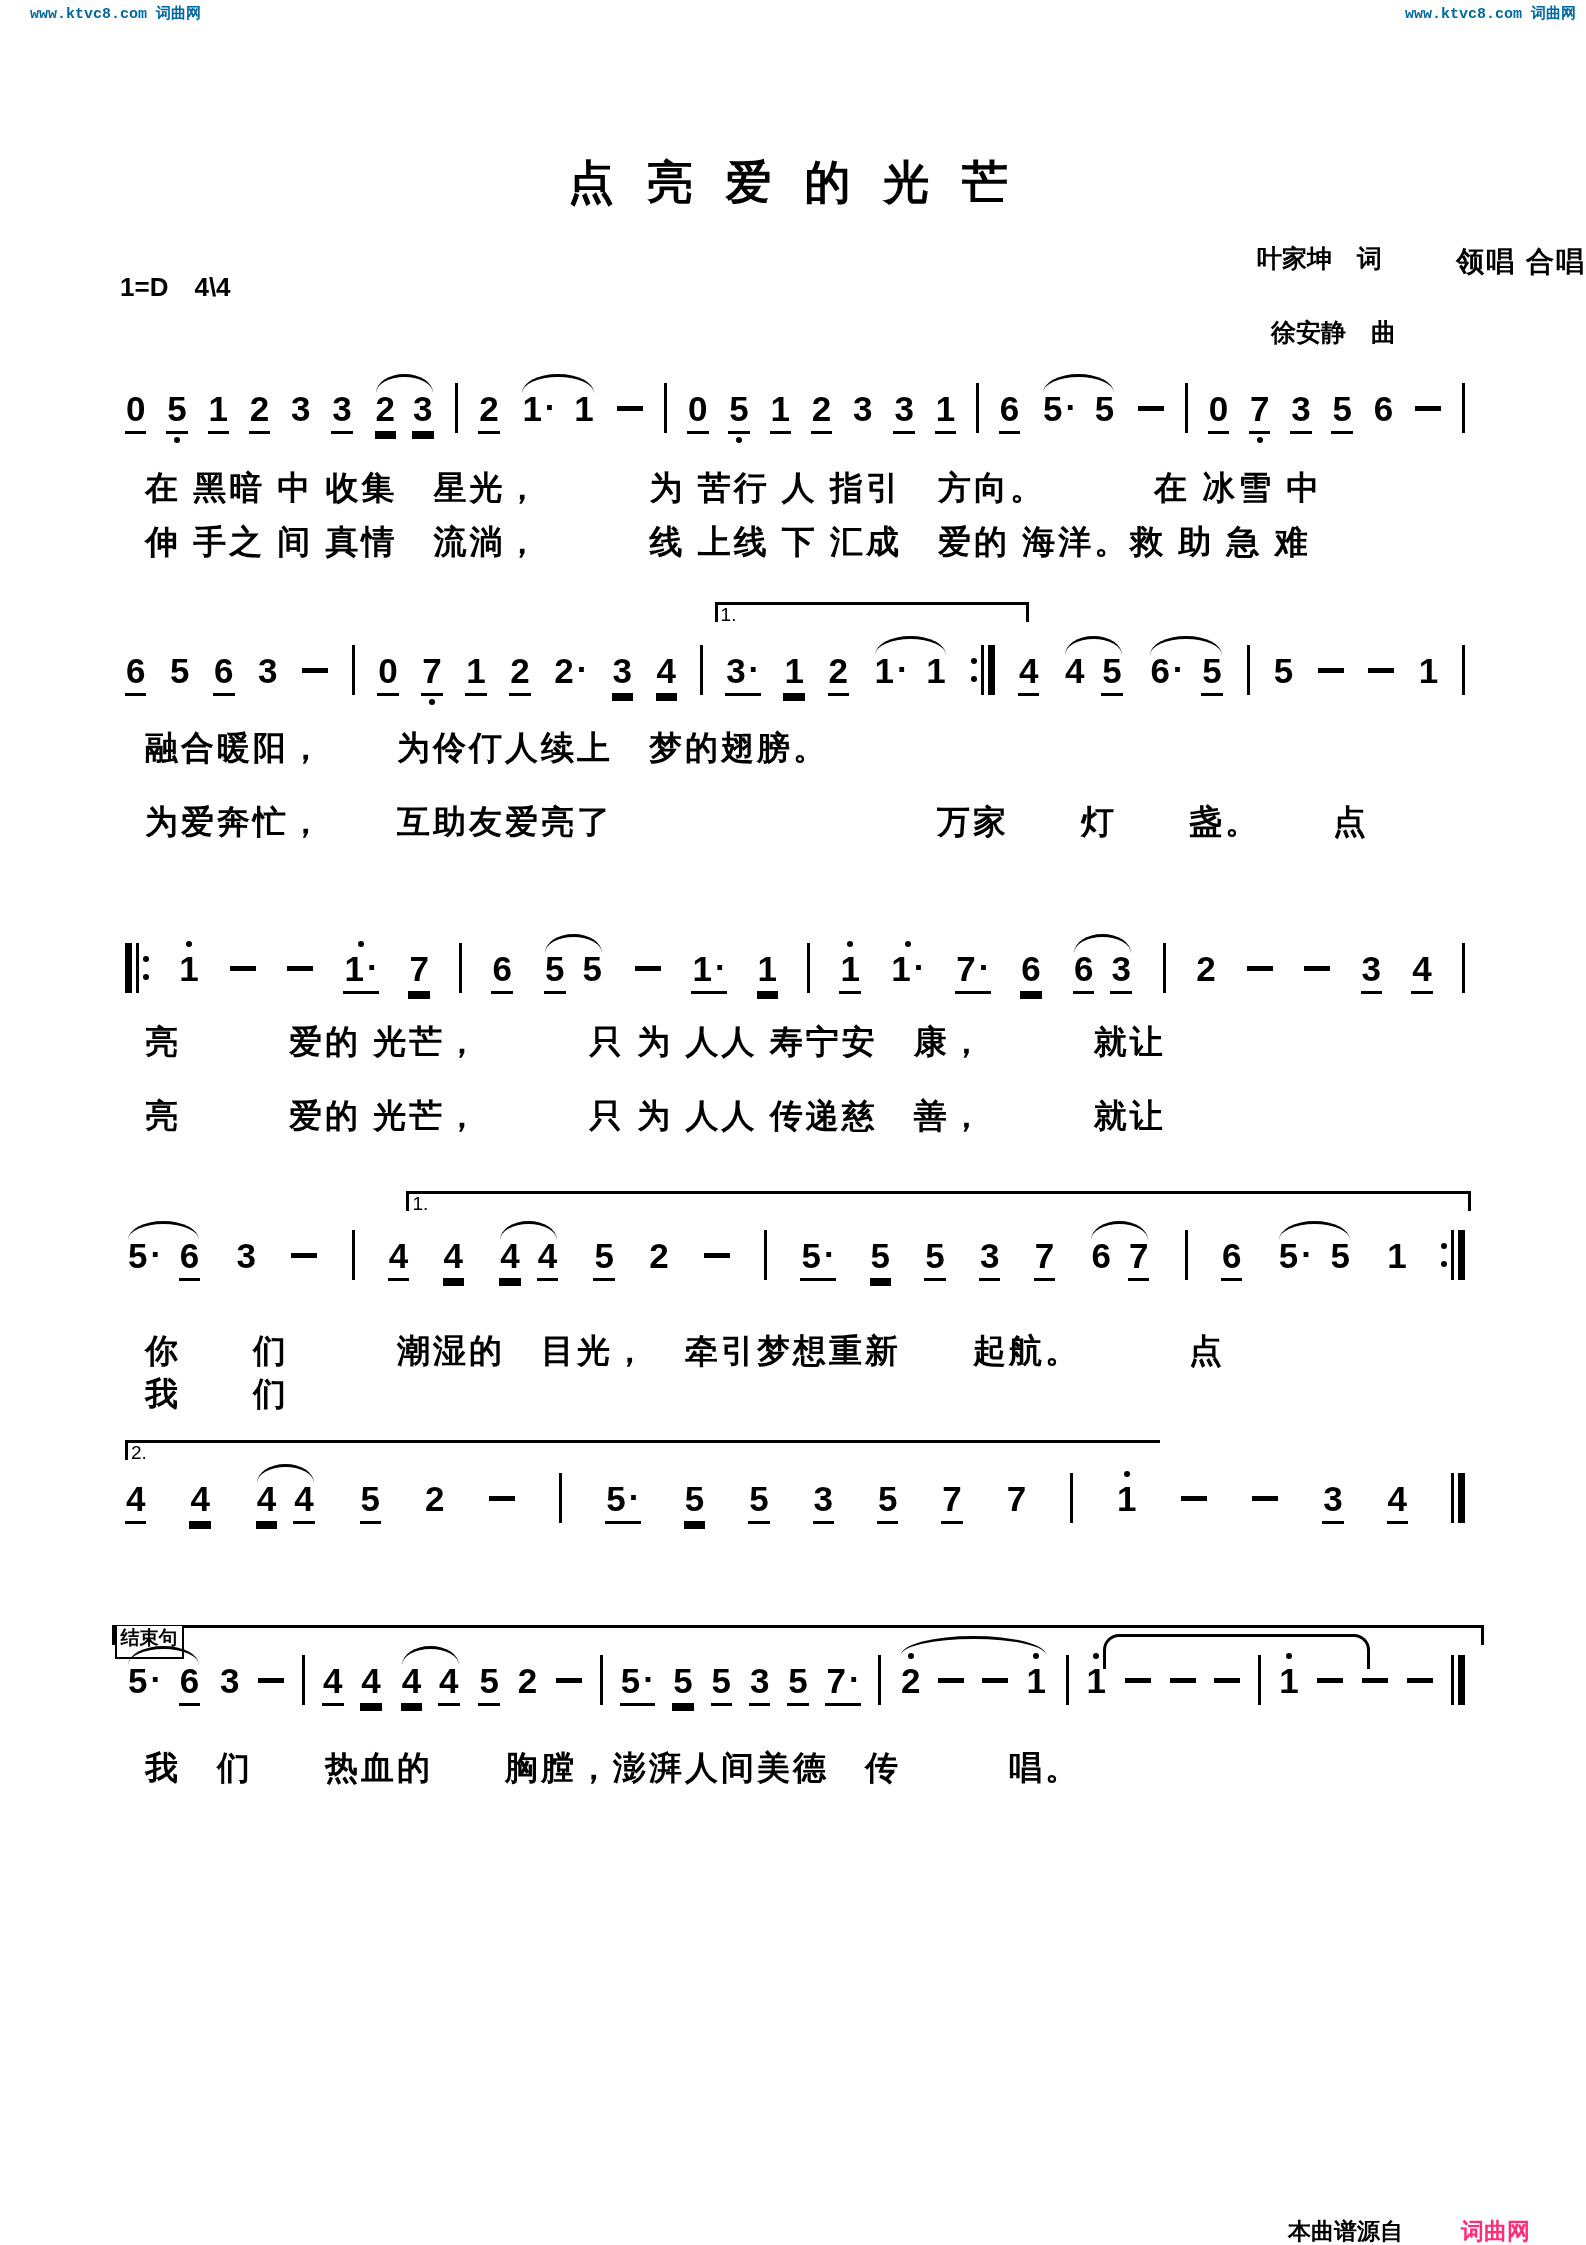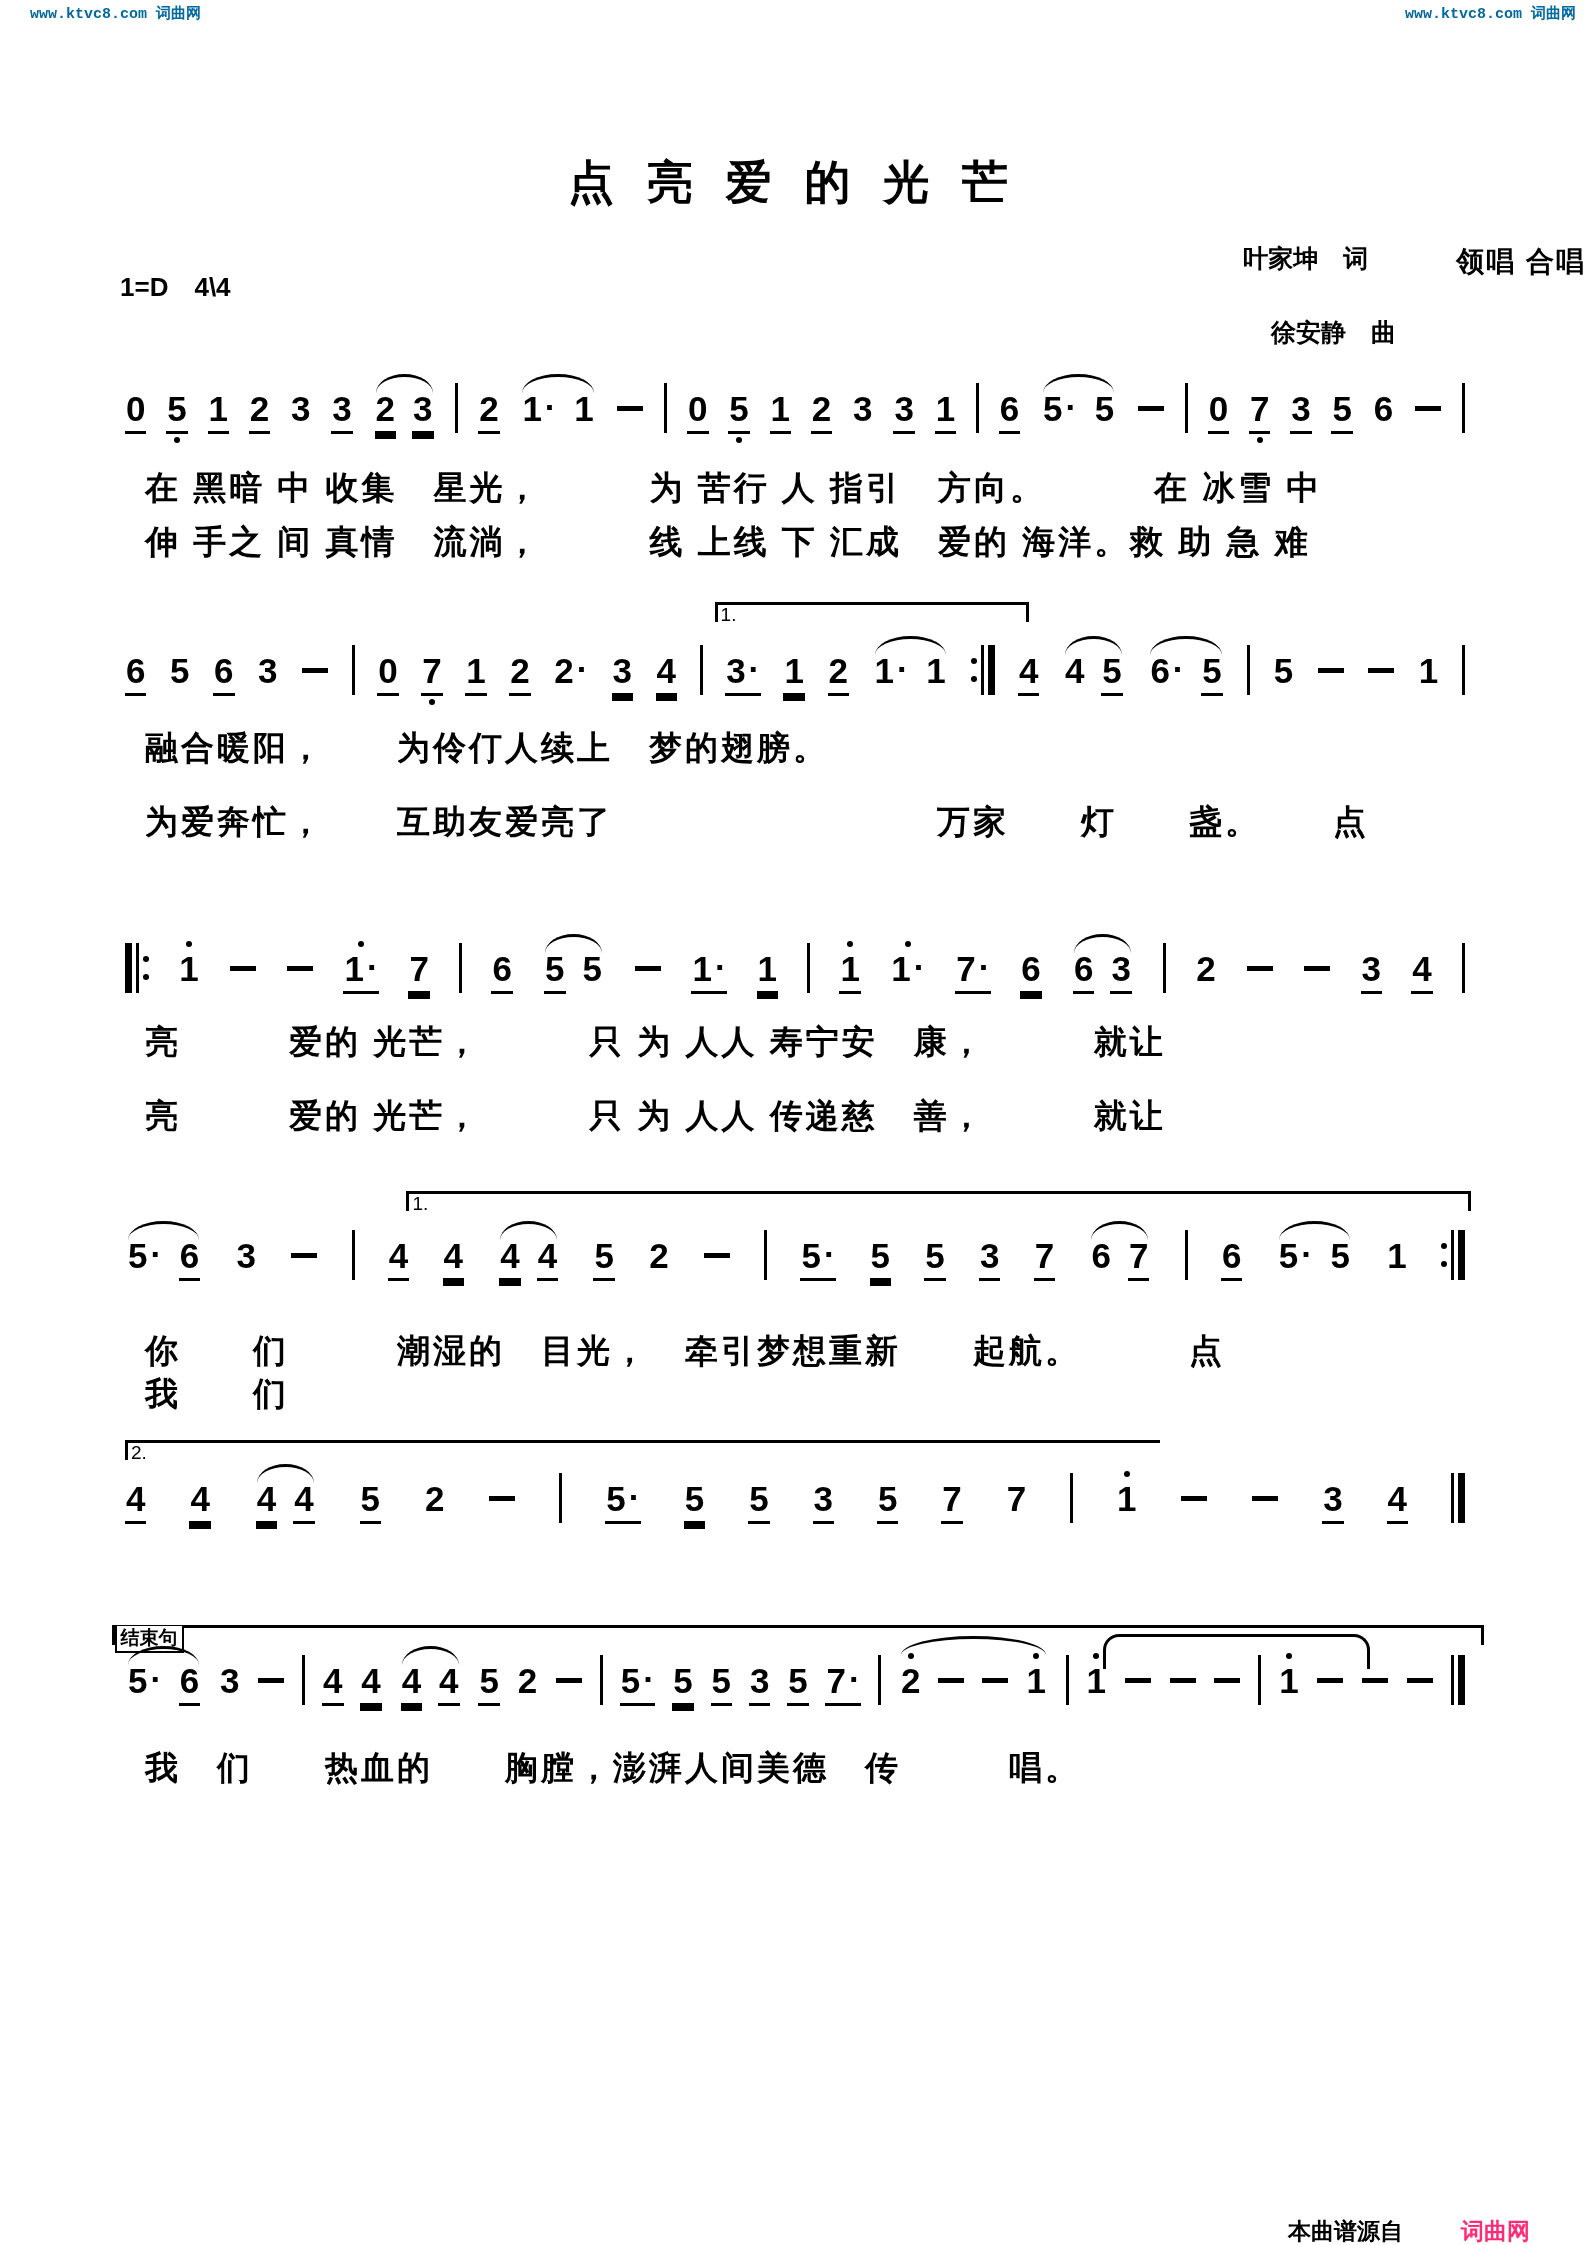--- a/index.html
+++ b/index.html
@@ -8,21 +8,21 @@
   
   .wm{position:absolute;top:4px;font:700 15px "Liberation Mono",monospace;color:#0369a1;letter-spacing:0;}
   .wm.left{left:30px;}
   .wm.right{right:10px;}
   
   .title{position:absolute;top:152px;left:0;width:100%;text-align:center;
          font-size:46px;font-weight:700;letter-spacing:10px;}
   .subtitle{position:absolute;top:243px;left:0;width:100%;text-align:right;
             font-size:28px;font-weight:700;letter-spacing:2px;}
   .keysig{position:absolute;top:252px;left:120px;font-size:26px;font-weight:700;white-space:pre;margin-top:18px;}
-  .credits{position:absolute;top:240px;right:190px;text-align:left;font-size:25px;font-weight:700;line-height:37px;white-space:pre;}
+  .credits{position:absolute;top:240px;right:190px;text-align:center;font-size:25px;font-weight:700;line-height:37px;white-space:pre;}
   
   .system{position:absolute;left:125px;width:1340px;}
   .notes-row{position:relative;display:flex;justify-content:space-between;align-items:flex-start;height:72px;}
   .tk{flex:0 0 auto;}
   .note{display:flex;flex-direction:column;align-items:center;}
   .slot{height:12px;display:flex;align-items:center;justify-content:center;}
   .dt{width:6px;height:6px;border-radius:50%;background:#000;}
   .nu{height:41px;display:flex;align-items:flex-start;padding:0 1px;}
   .nu .num{font-size:35px;line-height:38px;font-weight:700;}
   .nu .dd{font-size:34px;line-height:34px;font-weight:700;margin-left:3px;}
@@ -37,21 +37,21 @@
   .grp{position:relative;display:flex;gap:16px;padding:0 2px;}
   .grp.slur::before{content:"";position:absolute;left:3px;right:3px;top:-4px;height:16px;
        border-top:3px solid #000;border-radius:50% 50% 0 0 / 100% 100% 0 0;}
   .grp.slur.hia::before{top:-14px;}
   
   .volta{position:absolute;border-top:3px solid #000;height:17px;}
   .volta.lt{border-left:3px solid #000;}
   .volta.rt{border-right:3px solid #000;}
   .vlabel{position:absolute;left:3px;top:-1px;font-size:19px;font-weight:400;}
   .endlabel{position:absolute;left:0;top:-2px;border:2px solid #000;border-top:none;
-            font-size:19px;font-weight:700;padding:0 4px 1px 4px;background:#fff;line-height:24px;}
+            font-size:19px;font-weight:700;padding:0 4px 7px 4px;background:#fff;line-height:24px;}
   .sqtie{position:absolute;height:32px;border:3px solid #000;border-bottom:none;border-radius:16px 16px 0 0;}
   
   .lyric{font-size:33px;font-weight:700;line-height:40px;letter-spacing:3px;white-space:pre;padding-left:20px;}
   
   .footer{position:absolute;top:2216px;right:56px;font-size:23px;font-weight:700;display:flex;align-items:baseline;}
   .footer .site{color:#ff2b77;margin-left:58px;}
 </style>
 </head>
 <body>
 

